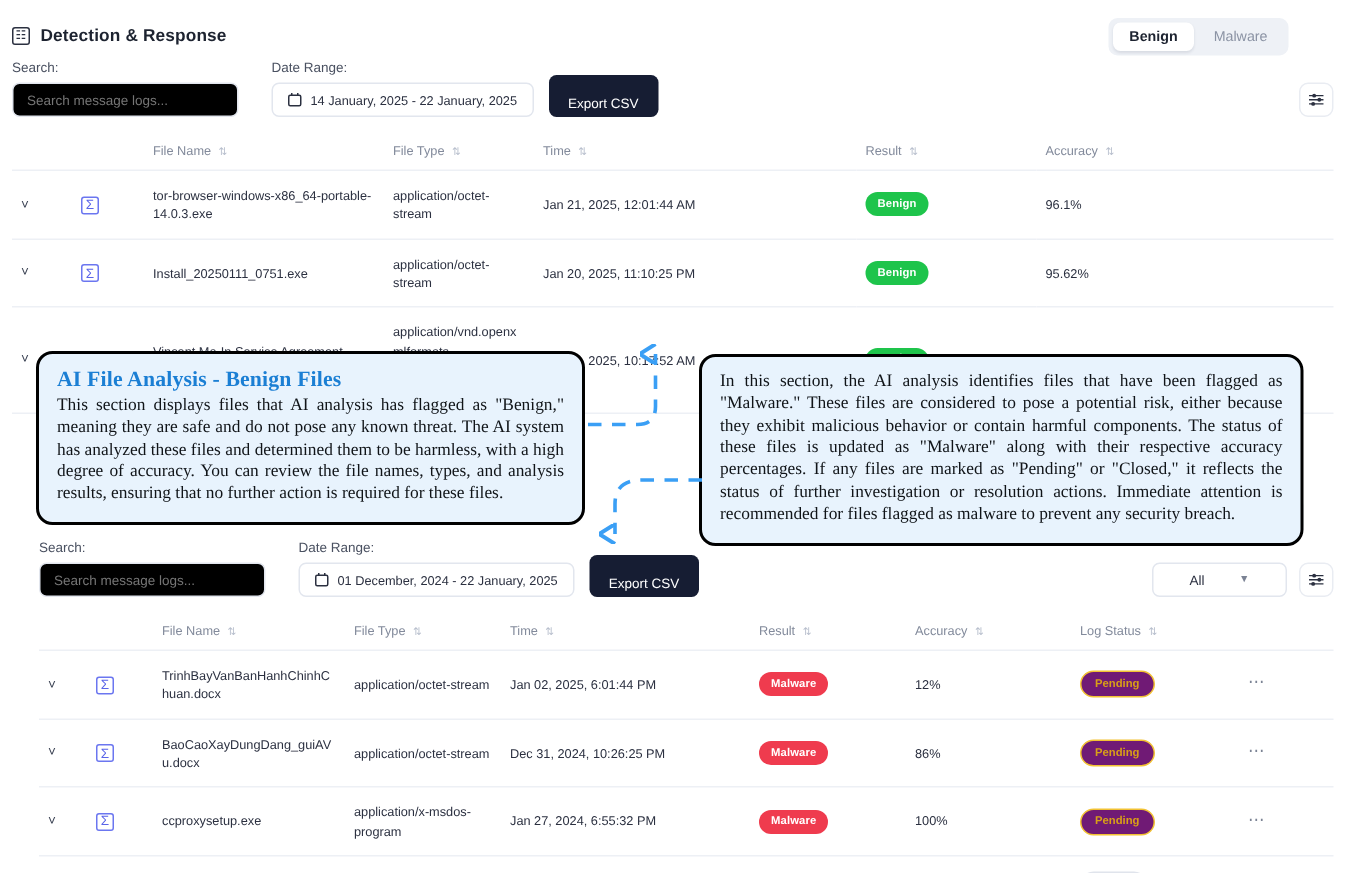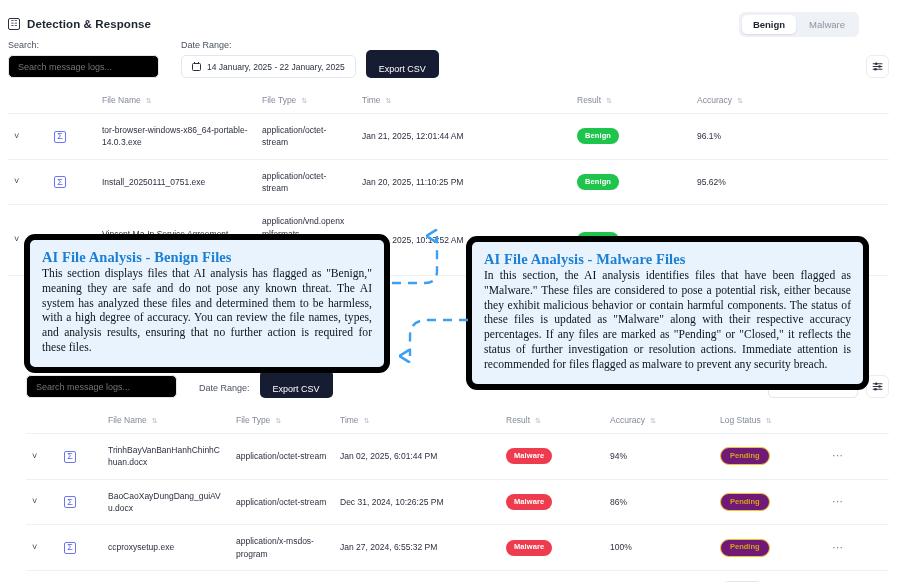--- a/index.html
+++ b/index.html
@@ -121,21 +121,21 @@
     height:23px; border:1px solid #e2e6ee; border-radius:5px;
     background:#fff; font-size:9px; color:#2b3040; padding:0 24px;
     display:flex; align-items:center; justify-content:space-between;
     cursor:pointer;
   }
 
   
   .callout {
     position:absolute;
     background:#e8f3fd;
-    border:6px solid #000000;
+    border:2px solid #000000;
     border-radius:11px;
     padding:9px 12px 11px 12px;
     z-index:40;
     font-family:"Liberation Serif", serif;
   }
   .callout h3 {
     margin:0 0 1px 0; font-size:14.5px; font-weight:700; color:#1b7fd4;
     letter-spacing:.1px;
   }
   .callout p {
@@ -247,20 +247,24 @@
 
 <div class="panel" style="left:26px; top:360px; width:863px; z-index:5;">
 
   <div class="filters">
     <div class="fld" style="margin-right:22px;">
       <span class="fld-label">Search:</span>
       <input class="search-box" placeholder="Search message logs..." style="">
     </div>
     <div class="fld">
       <span class="fld-label">Date Range:</span>
+      <div class="date-box">
+        <span class="cal-ico"></span>
+        <span>01 December, 2024 - 22 January, 2025</span>
+      </div>
     </div>
     <button class="btn-export" style="margin-left:10px;">Export CSV</button>
 
     <div class="select-all" style="margin-left:auto; width:90px;">
       <span>All</span>
       <span style="font-size:7px;color:#7b8394;">▼</span>
     </div>
     <button class="filter-ico-btn" style="margin-left:8px;">
       <svg width="11" height="11" viewBox="0 0 16 16" fill="none" stroke="#2b3040" stroke-width="1.4">
         <line x1="1" y1="4" x2="15" y2="4"></line>
@@ -299,21 +303,21 @@
       </tr>
     </thead>
     <tbody>
       <tr>
         <td><span class="chev">˅</span></td>
         <td><span class="sig-ico">Σ</span></td>
         <td>TrinhBayVanBanHanhChinhChuan.docx</td>
         <td>application/octet-stream</td>
         <td>Jan 02, 2025, 6:01:44 PM</td>
         <td><span class="badge malware">Malware</span></td>
-        <td>94%</td>
+        <td>12%</td>
         <td><span class="status pending">Pending</span></td>
         <td><span class="dots">⋯</span></td>
       </tr>
       <tr>
         <td><span class="chev">˅</span></td>
         <td><span class="sig-ico">Σ</span></td>
         <td>BaoCaoXayDungDang_guiAVu.docx</td>
         <td>application/octet-stream</td>
         <td>Dec 31, 2024, 10:26:25 PM</td>
         <td><span class="badge malware">Malware</span></td>
@@ -361,15 +365,14 @@
 
   <path d="M468,320 L428,320 Q410,320 410,336 L410,356" fill="none" stroke="#3a9ff5" stroke-width="2.4" stroke-dasharray="9 7" marker-end="url(#ah-dn)"></path>
 </svg>
 
 <div class="callout" style="left:24px; top:234px; width:366px;">
   <h3>AI File Analysis - Benign Files</h3>
   <p>This section displays files that AI analysis has flagged as "Benign," meaning they are safe and do not pose any known threat. The AI system has analyzed these files and determined them to be harmless, with a high degree of accuracy. You can review the file names, types, and analysis results, ensuring that no further action is required for these files.</p>
 </div>
 
 <div class="callout" style="left:466px; top:236px; width:403px;">
-  <h3>AI File Analysis - Malware Files</h3>
   <p>In this section, the AI analysis identifies files that have been flagged as "Malware." These files are considered to pose a potential risk, either because they exhibit malicious behavior or contain harmful components. The status of these files is updated as "Malware" along with their respective accuracy percentages. If any files are marked as "Pending" or "Closed," it reflects the status of further investigation or resolution actions. Immediate attention is recommended for files flagged as malware to prevent any security breach.</p>
 </div>
 
 </body></html>

